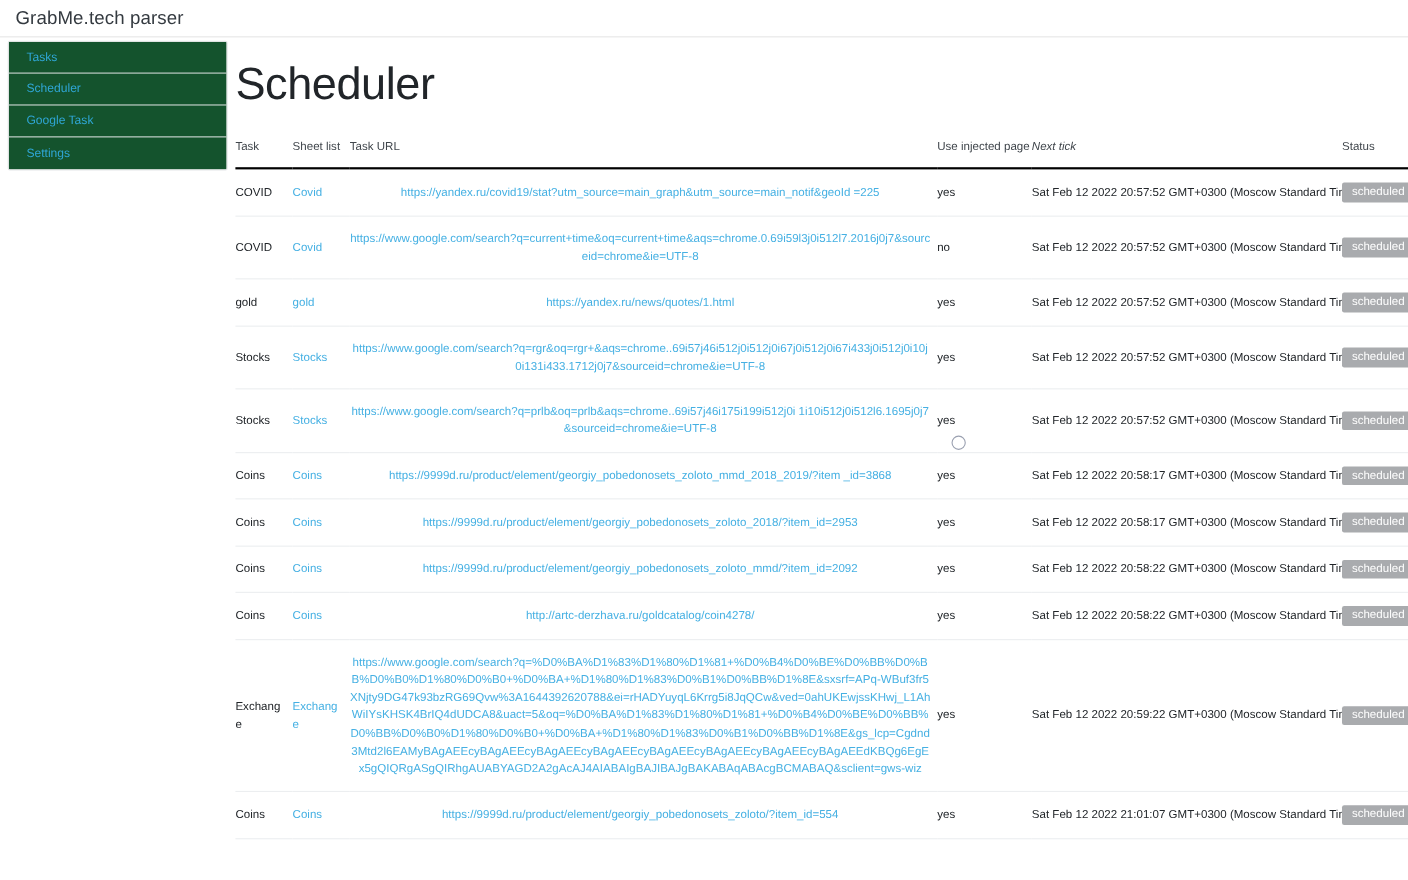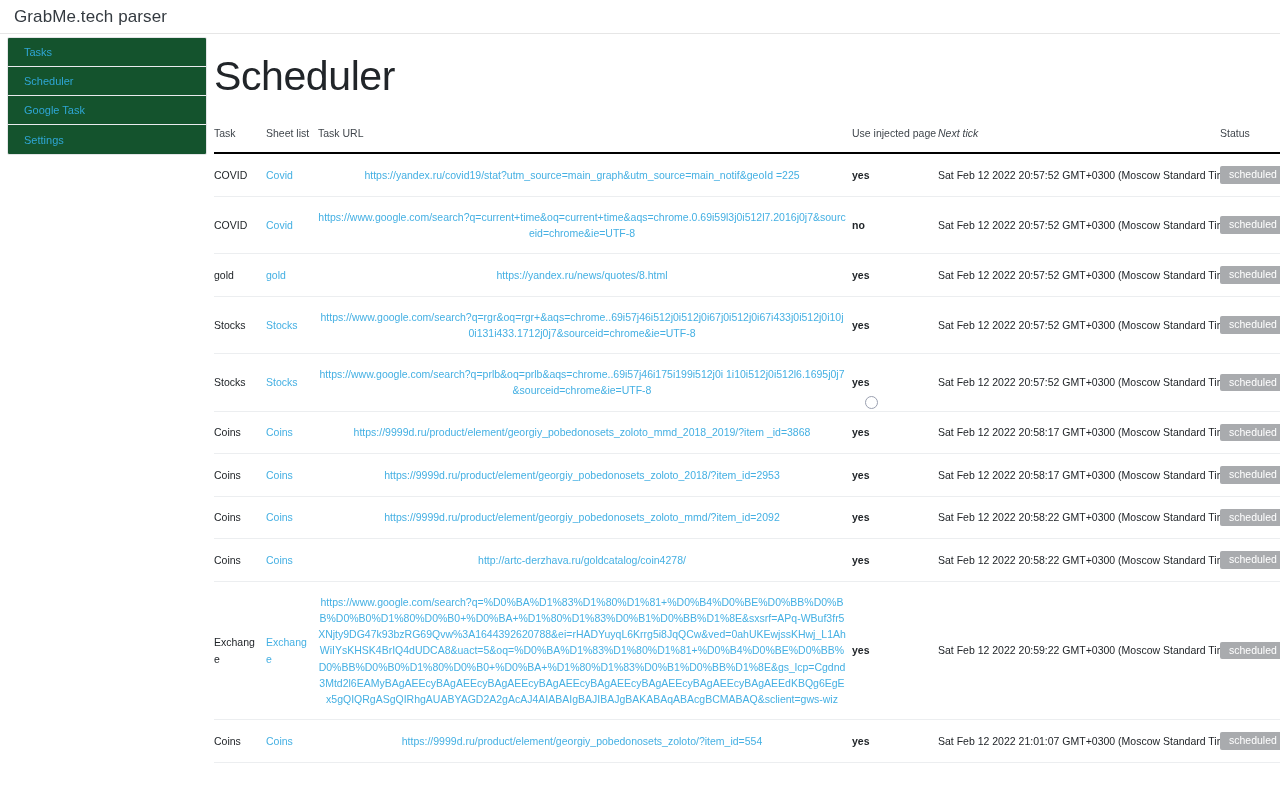--- a/index.html
+++ b/index.html
@@ -112,21 +112,21 @@
   .col-status    { width: 80px; }
 
   td.c-task, th.col-task { padding-left: 0; }
   td.c-sheet a, td.c-url a {
     color: #45b0e3;
     text-decoration: none;
     cursor: pointer;
   }
   td.c-url { padding-right: 26px; text-align: center; }
   td.c-tick { white-space: nowrap; color: #212529; }
-  td.c-injected { color: #212529; font-weight: bold; }
+  td.c-injected { color: #212529; }
 
   .badge {
     display: inline-block;
     background: #a9abae;
     color: #ffffff;
     font-size: 10.5px;
     padding: 3px 9px 4px 9px;
     border-radius: 2px;
     line-height: 1;
     white-space: nowrap;
@@ -204,21 +204,21 @@
             <td class="c-task">COVID</td>
             <td class="c-sheet"><a>Covid</a></td>
             <td class="c-url"><a>https://www.google.com/search?q=current+time&amp;oq=current+time&amp;aqs=chrome.0.69i59l3j0i512l7.2016j0j7&amp;sourceid=chrome&amp;ie=UTF-8</a></td>
             <td class="c-injected">no</td>
             <td class="c-tick">Sat Feb 12 2022 20:57:52 GMT+0300 (Moscow Standard Time)</td>
             <td class="c-status"><span class="badge">scheduled</span></td>
           </tr>
           <tr>
             <td class="c-task">gold</td>
             <td class="c-sheet"><a>gold</a></td>
-            <td class="c-url"><a>https://yandex.ru/news/quotes/8.html</a></td>
+            <td class="c-url"><a>https://yandex.ru/news/quotes/1.html</a></td>
             <td class="c-injected">yes</td>
             <td class="c-tick">Sat Feb 12 2022 20:57:52 GMT+0300 (Moscow Standard Time)</td>
             <td class="c-status"><span class="badge">scheduled</span></td>
           </tr>
           <tr>
             <td class="c-task">Stocks</td>
             <td class="c-sheet"><a>Stocks</a></td>
             <td class="c-url"><a>https://www.google.com/search?q=rgr&amp;oq=rgr+&amp;aqs=chrome..69i57j46i512j0i512j0i67j0i512j0i67i433j0i512j0i10j0i131i433.1712j0j7&amp;sourceid=chrome&amp;ie=UTF-8</a></td>
             <td class="c-injected">yes</td>
             <td class="c-tick">Sat Feb 12 2022 20:57:52 GMT+0300 (Moscow Standard Time)</td>

